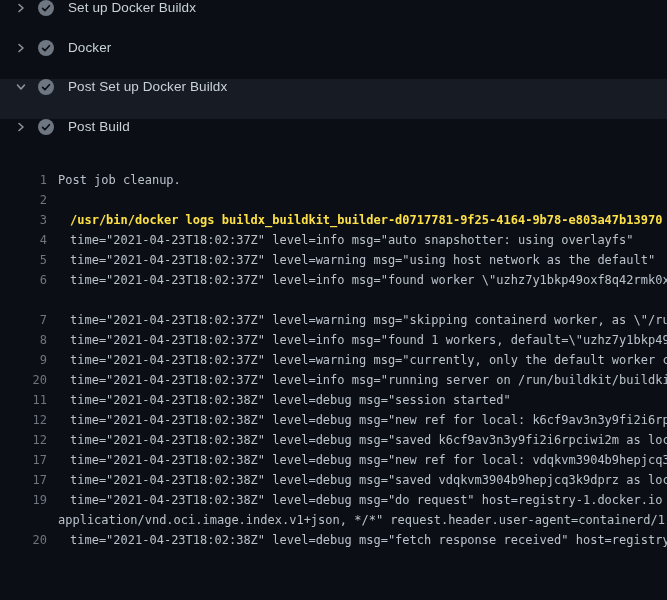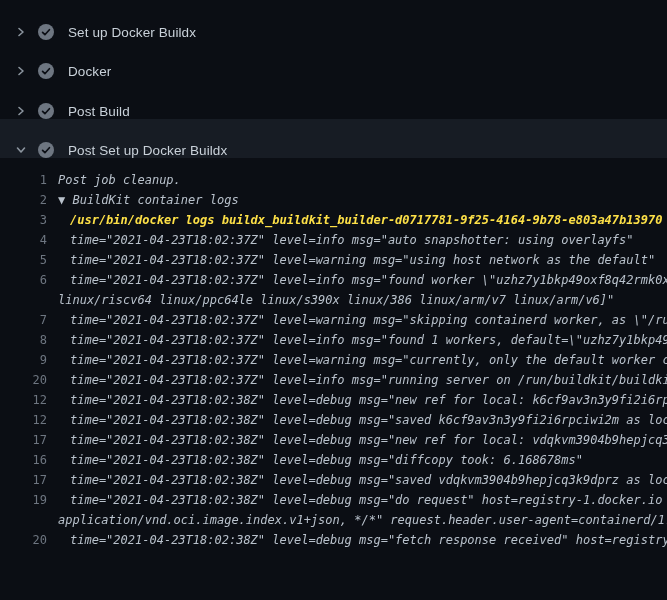--- a/index.html
+++ b/index.html
@@ -5,21 +5,21 @@
   * { margin:0; padding:0; box-sizing:border-box; }
   html,body { width:667px; height:600px; overflow:hidden; }
   body {
     background:#0b0e14;
     font-family:"Liberation Sans", sans-serif;
   }
   
   .section {
     height:39.5px;
     display:flex;
-    align-items:flex-end;
+    align-items:flex-start;
     padding-left:13px;
     cursor:pointer;
   }
   .section.selected { background:#171c24; }
   .chev {
     width:16px; height:16px;
     display:flex; align-items:center; justify-content:center;
     margin-right:9px;
     flex:none;
   }
@@ -52,21 +52,21 @@
     overflow:hidden;
   }
   .lnum {
     width:47px;
     flex:none;
     text-align:right;
     color:#6e7681;
     text-decoration:none;
     cursor:pointer;
   }
-  .ltext { color:#b9c2cc; padding-left:11px;font-style:italic; }
+  .ltext { color:#b9c2cc; padding-left:11px; }
   .logline.indent1 .ltext { padding-left:23px; }
   .logline.command .ltext { color:#fde047; font-weight:bold; }
   .logline.group .ltext { cursor:pointer; }
 </style>
 </head>
 <body>
 
 <div>
 
   <div>
@@ -89,108 +89,106 @@
             <path d="M4 2.5l4 3.5-4 3.5" stroke="#8b949e" stroke-width="1.6" stroke-linecap="round" stroke-linejoin="round"></path>
           </svg>
         </span>
       <span class="check">
           <svg width="16" height="16" viewBox="0 0 16 16" fill="none">
             <path d="M4.6 8.4l2.3 2.3 4.5-5" stroke="#0b0e14" stroke-width="1.7" stroke-linecap="round" stroke-linejoin="round"></path>
           </svg>
         </span>
       <span class="label">Docker</span>
     </div>
+    <div class="section expanded selected">
+      <span class="chev">
+          <svg width="12" height="12" viewBox="0 0 12 12" fill="none">
+            <path d="M4 2.5l4 3.5-4 3.5" stroke="#8b949e" stroke-width="1.6" stroke-linecap="round" stroke-linejoin="round"></path>
+          </svg>
+        </span>
+      <span class="check">
+          <svg width="16" height="16" viewBox="0 0 16 16" fill="none">
+            <path d="M4.6 8.4l2.3 2.3 4.5-5" stroke="#0b0e14" stroke-width="1.7" stroke-linecap="round" stroke-linejoin="round"></path>
+          </svg>
+        </span>
+      <span class="label">Post Set up Docker Buildx</span>
+    </div>
     <div class="section">
       <span class="chev">
           <svg width="12" height="12" viewBox="0 0 12 12" fill="none">
             <path d="M4 2.5l4 3.5-4 3.5" stroke="#8b949e" stroke-width="1.6" stroke-linecap="round" stroke-linejoin="round"></path>
           </svg>
         </span>
       <span class="check">
           <svg width="16" height="16" viewBox="0 0 16 16" fill="none">
             <path d="M4.6 8.4l2.3 2.3 4.5-5" stroke="#0b0e14" stroke-width="1.7" stroke-linecap="round" stroke-linejoin="round"></path>
           </svg>
         </span>
       <span class="label">Post Build</span>
-    </div>
-    <div class="section expanded selected">
-      <span class="chev">
-          <svg width="12" height="12" viewBox="0 0 12 12" fill="none">
-            <path d="M4 2.5l4 3.5-4 3.5" stroke="#8b949e" stroke-width="1.6" stroke-linecap="round" stroke-linejoin="round"></path>
-          </svg>
-        </span>
-      <span class="check">
-          <svg width="16" height="16" viewBox="0 0 16 16" fill="none">
-            <path d="M4.6 8.4l2.3 2.3 4.5-5" stroke="#0b0e14" stroke-width="1.7" stroke-linecap="round" stroke-linejoin="round"></path>
-          </svg>
-        </span>
-      <span class="label">Post Set up Docker Buildx</span>
     </div>
   </div>
 
   <div class="log" id="log">
       <div class="logline indent0 plain">
     <a class="lnum">1</a>
     <span class="ltext">Post job cleanup.</span>
   </div>
       <div class="logline indent0 group">
     <a class="lnum">2</a>
-    <span class="ltext">▼ BuildKit container logs</span>
   </div>
       <div class="logline indent1 command">
     <a class="lnum">3</a>
     <span class="ltext">/usr/bin/docker logs buildx_buildkit_builder-d0717781-9f25-4164-9b78-e803a47b13970</span>
   </div>
       <div class="logline indent1 plain">
     <a class="lnum">4</a>
     <span class="ltext">time="2021-04-23T18:02:37Z" level=info msg="auto snapshotter: using overlayfs"</span>
   </div>
       <div class="logline indent1 plain">
     <a class="lnum">5</a>
     <span class="ltext">time="2021-04-23T18:02:37Z" level=warning msg="using host network as the default"</span>
   </div>
       <div class="logline indent1 plain">
     <a class="lnum">6</a>
     <span class="ltext">time="2021-04-23T18:02:37Z" level=info msg="found worker \"uzhz7y1bkp49oxf8q42rmk0xj</span>
   </div>
       <div class="logline indent0 wrap">
     <a class="lnum"></a>
-    <span class="ltext">linux/riscv64 linux/ppc64le linux/s390x linux/386 linux/arm/v7 linux/arm/v6]"</span>
   </div>
       <div class="logline indent1 plain">
     <a class="lnum">7</a>
     <span class="ltext">time="2021-04-23T18:02:37Z" level=warning msg="skipping containerd worker, as \"/run</span>
   </div>
       <div class="logline indent1 plain">
     <a class="lnum">8</a>
     <span class="ltext">time="2021-04-23T18:02:37Z" level=info msg="found 1 workers, default=\"uzhz7y1bkp49o</span>
   </div>
       <div class="logline indent1 plain">
     <a class="lnum">9</a>
     <span class="ltext">time="2021-04-23T18:02:37Z" level=warning msg="currently, only the default worker ca</span>
   </div>
       <div class="logline indent1 plain">
     <a class="lnum">20</a>
     <span class="ltext">time="2021-04-23T18:02:37Z" level=info msg="running server on /run/buildkit/buildkit</span>
   </div>
       <div class="logline indent1 plain">
+    <a class="lnum">11</a>
+    <span class="ltext">time="2021-04-23T18:02:38Z" level=debug msg="session started"</span>
+  </div>
+      <div class="logline indent1 plain">
     <a class="lnum">12</a>
     <span class="ltext">time="2021-04-23T18:02:38Z" level=debug msg="new ref for local: k6cf9av3n3y9fi2i6rpc</span>
   </div>
       <div class="logline indent1 plain">
     <a class="lnum">12</a>
     <span class="ltext">time="2021-04-23T18:02:38Z" level=debug msg="saved k6cf9av3n3y9fi2i6rpciwi2m as loca</span>
   </div>
       <div class="logline indent1 plain">
     <a class="lnum">17</a>
     <span class="ltext">time="2021-04-23T18:02:38Z" level=debug msg="new ref for local: vdqkvm3904b9hepjcq3k</span>
-  </div>
-      <div class="logline indent1 plain">
-    <a class="lnum">16</a>
-    <span class="ltext">time="2021-04-23T18:02:38Z" level=debug msg="diffcopy took: 6.168678ms"</span>
   </div>
       <div class="logline indent1 plain">
     <a class="lnum">17</a>
     <span class="ltext">time="2021-04-23T18:02:38Z" level=debug msg="saved vdqkvm3904b9hepjcq3k9dprz as loca</span>
   </div>
       <div class="logline indent1 plain">
     <a class="lnum">19</a>
     <span class="ltext">time="2021-04-23T18:02:38Z" level=debug msg="do request" host=registry-1.docker.io re</span>
   </div>
       <div class="logline indent0 wrap">

